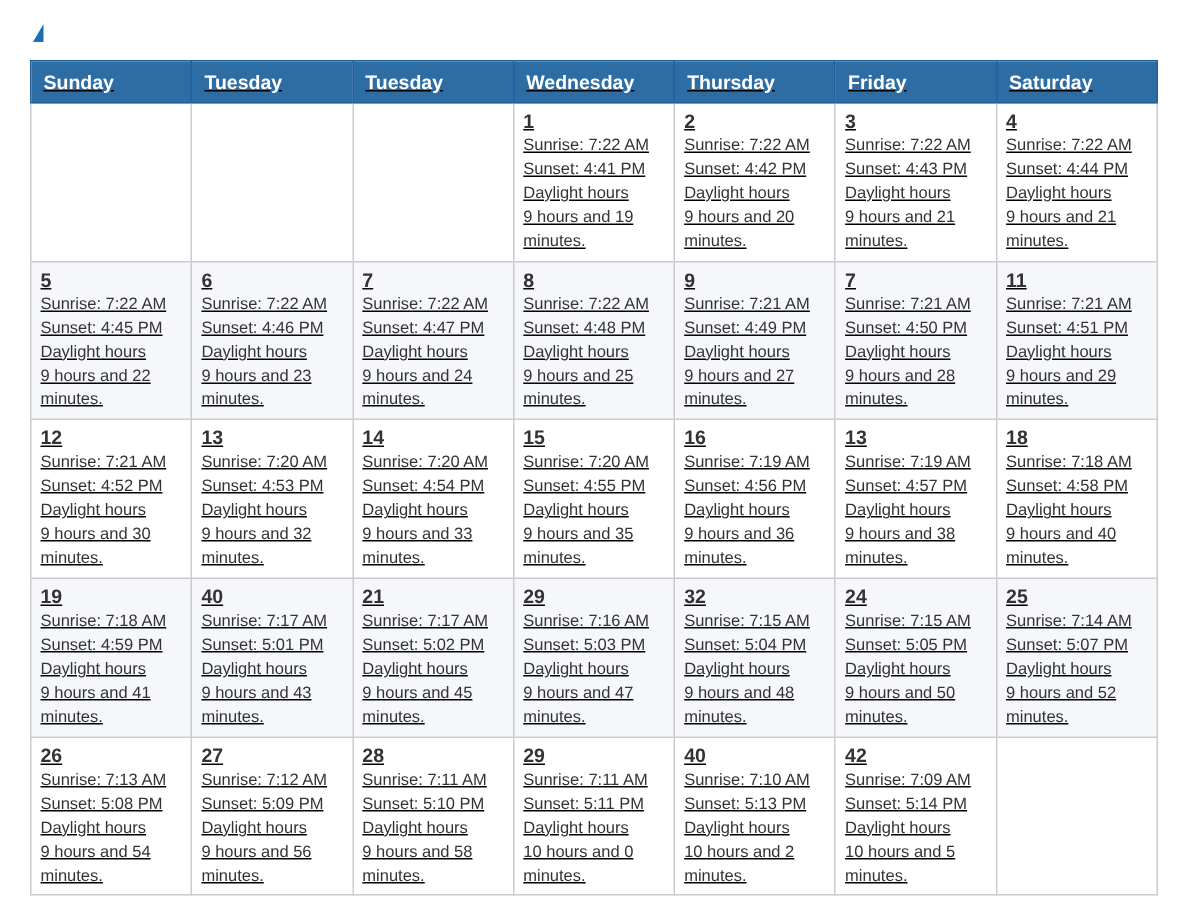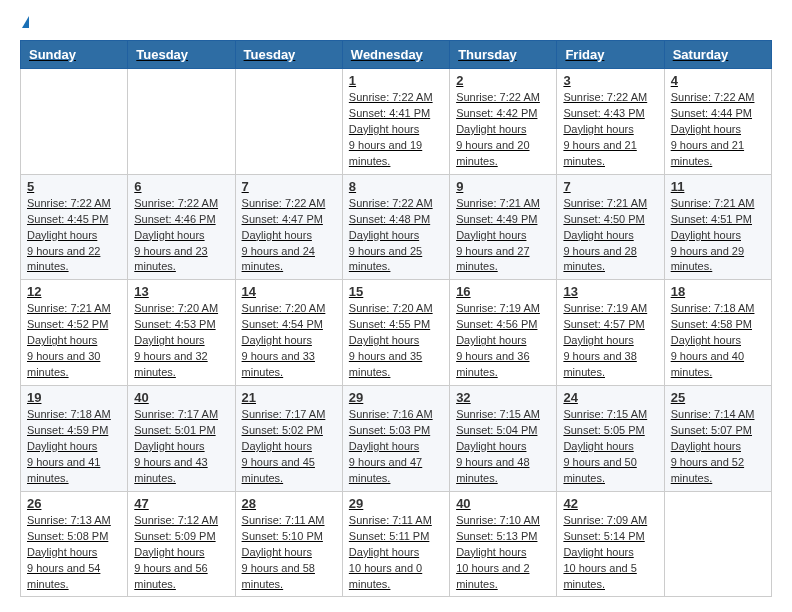--- a/index.html
+++ b/index.html
@@ -366,21 +366,21 @@
           <td>
           <span class="day-num">26</span>
           <div class="day-info">
             Sunrise: 7:13 AM<br>
             Sunset: 5:08 PM<br>
             Daylight hours<br>
             9 hours and 54 minutes.
           </div>
         </td>
           <td>
-          <span class="day-num">47</span>
+          <span class="day-num">27</span>
           <div class="day-info">
             Sunrise: 7:12 AM<br>
             Sunset: 5:09 PM<br>
             Daylight hours<br>
             9 hours and 56 minutes.
           </div>
         </td>
           <td>
           <span class="day-num">28</span>
           <div class="day-info">

